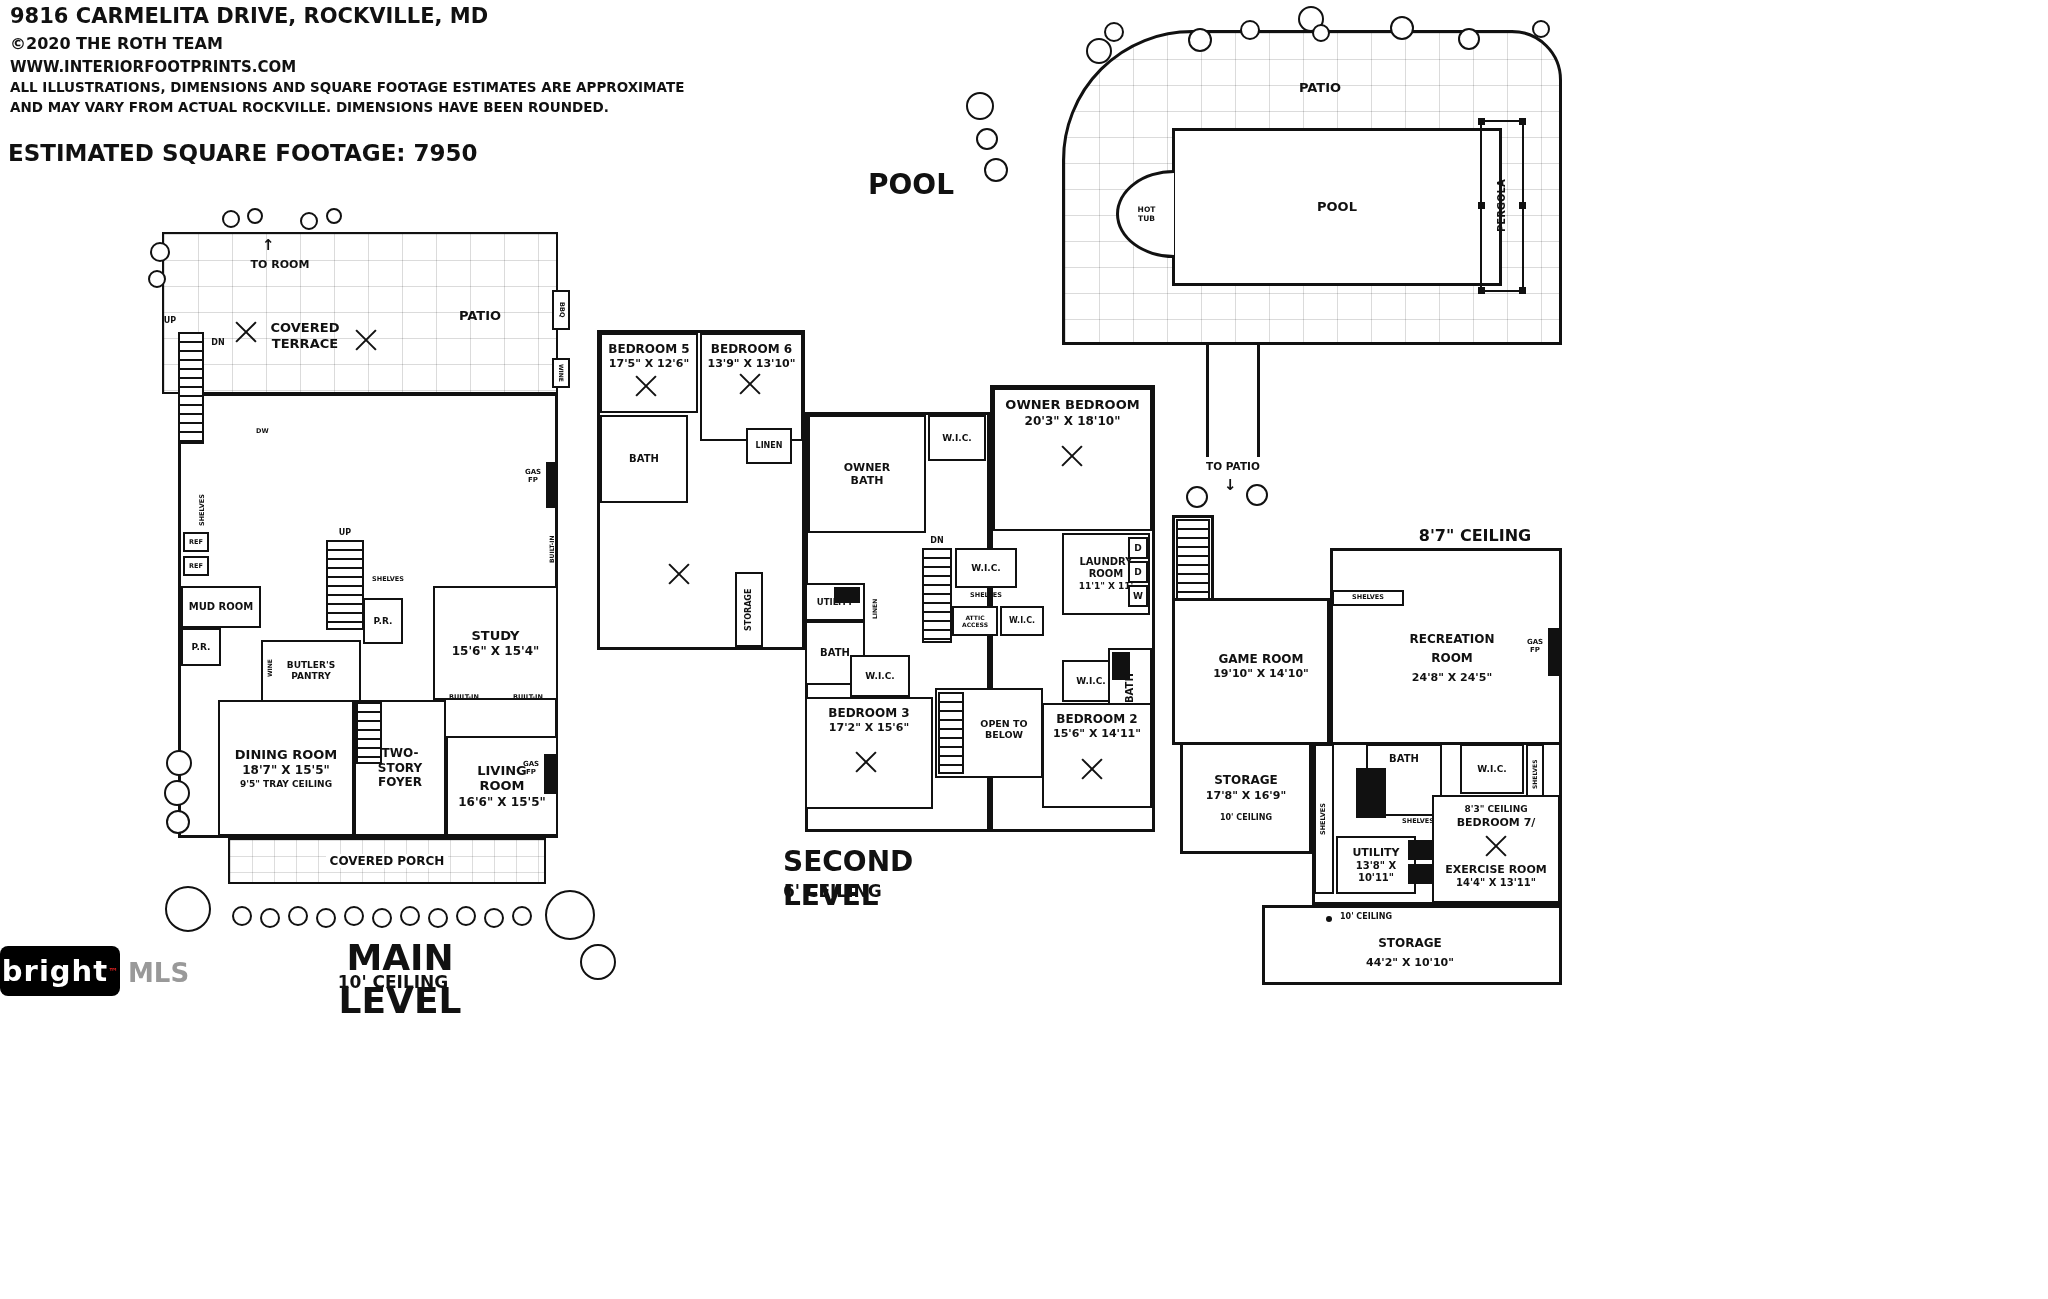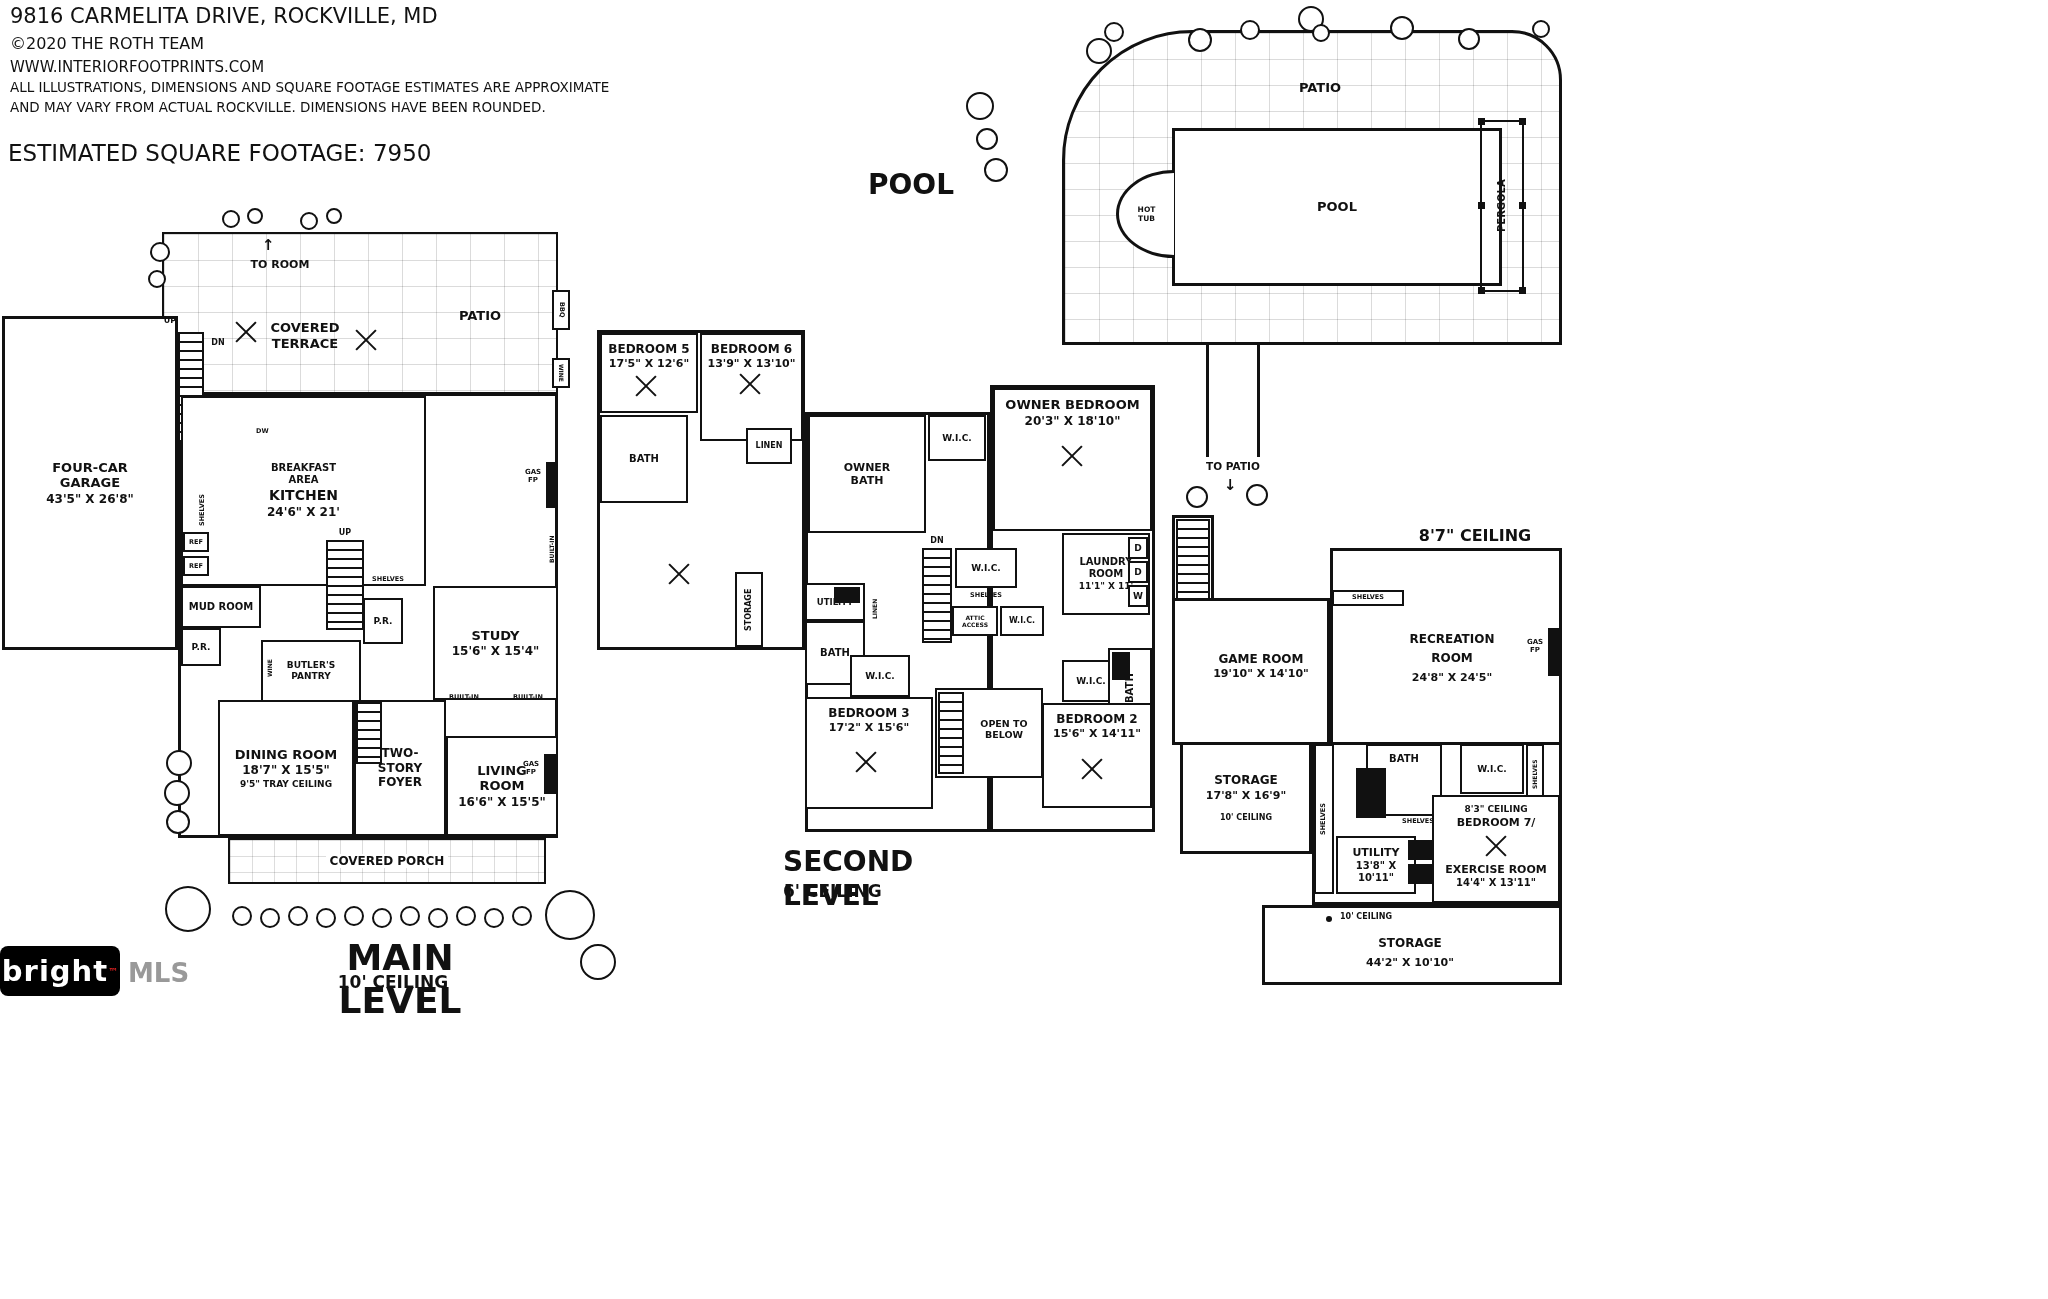--- a/index.html
+++ b/index.html
@@ -1,19 +1,19 @@
 <!DOCTYPE html>
 <html><head>
 <meta charset="utf-8">
 <style>
   *{box-sizing:border-box;margin:0;padding:0}
   body{background:#fff}
   .page{position:relative;width:2048px;height:1299px;background:#fff;color:#111;
         font-family:"DejaVu Sans","Liberation Sans",sans-serif;overflow:hidden}
-  .hdr{position:absolute;font-weight:400;white-space:nowrap}
+  .hdr{position:absolute;font-weight:700;white-space:nowrap}
   .outline{position:absolute;border:3px solid #111;background:#fff}
   .room{position:absolute;border:2px solid #111;background:#fff;display:flex;flex-direction:column;
         align-items:center;justify-content:center;text-align:center;line-height:1.2;gap:1px}
   .room.top{justify-content:flex-start;padding-top:7px}
   .room.thick{border-width:3px}
   .nm{font-weight:700;font-size:13px}
   .dm{font-weight:700;font-size:12px}
   .nt{font-weight:700;font-size:9px}
   .lbl{position:absolute;font-weight:700;text-align:center;line-height:1.2}
   .v{writing-mode:vertical-rl;transform:rotate(180deg);display:flex;align-items:center;justify-content:center;text-align:center}
@@ -95,35 +95,26 @@
   <div class="fan" style="left:352px;top:326px"></div>
   <div class="arrow" style="left:262px;top:236px">↑</div>
   <div class="lbl" style="left:240px;top:258px;width:80px;font-size:11px">TO ROOM</div>
   <div class="room v" style="left:552px;top:290px;width:18px;height:40px">
       <span class="nm v" style="font-size:6.5px;height:34px">BBQ</span>
     </div>
   <div class="room v" style="left:552px;top:358px;width:18px;height:30px">
       <span class="nm v" style="font-size:6px;height:26px">WINE</span>
     </div>
 
-  <div class="room thick" style="left:2px;top:316px;width:176px;height:334px">
-    <span class="nm" style="max-width:110px">FOUR-CAR GARAGE</span>
-    <span class="dm">43'5" X 26'8"</span>
-  </div>
 
   <div class="outline" style="left:178px;top:393px;width:380px;height:445px"></div>
   <div class="stairs" style="left:178px;top:332px;width:26px;height:112px"></div>
   <div class="lbl" style="left:158px;top:316px;width:24px;font-size:8px">UP</div>
   <div class="lbl" style="left:206px;top:338px;width:24px;font-size:8px">DN</div>
 
-  <div class="room" style="left:181px;top:396px;width:245px;height:190px">
-    <span class="nm" style="font-size:10px;max-width:72px">BREAKFAST AREA</span>
-    <span class="nm" style="font-size:14px">KITCHEN</span>
-    <span class="dm">24'6" X 21'</span>
-  </div>
   <div class="lbl" style="left:256px;top:428px;font-size:6.5px">DW</div>
   <div class="lbl v" style="left:196px;top:480px;width:14px;height:60px;font-size:6.5px">SHELVES</div>
   <div class="app" style="left:183px;top:532px;width:26px;height:20px;font-size:6.5px">REF</div>
   <div class="app" style="left:183px;top:556px;width:26px;height:20px;font-size:6.5px">REF</div>
 
   <div class="blk" style="left:546px;top:462px;width:12px;height:46px"></div>
   <div class="lbl" style="left:520px;top:468px;width:26px;font-size:7px">GAS FP</div>
   <div class="lbl v" style="left:546px;top:524px;width:12px;height:50px;font-size:6px">BUILT-IN</div>
 
   <div class="room" style="left:181px;top:586px;width:80px;height:42px">

